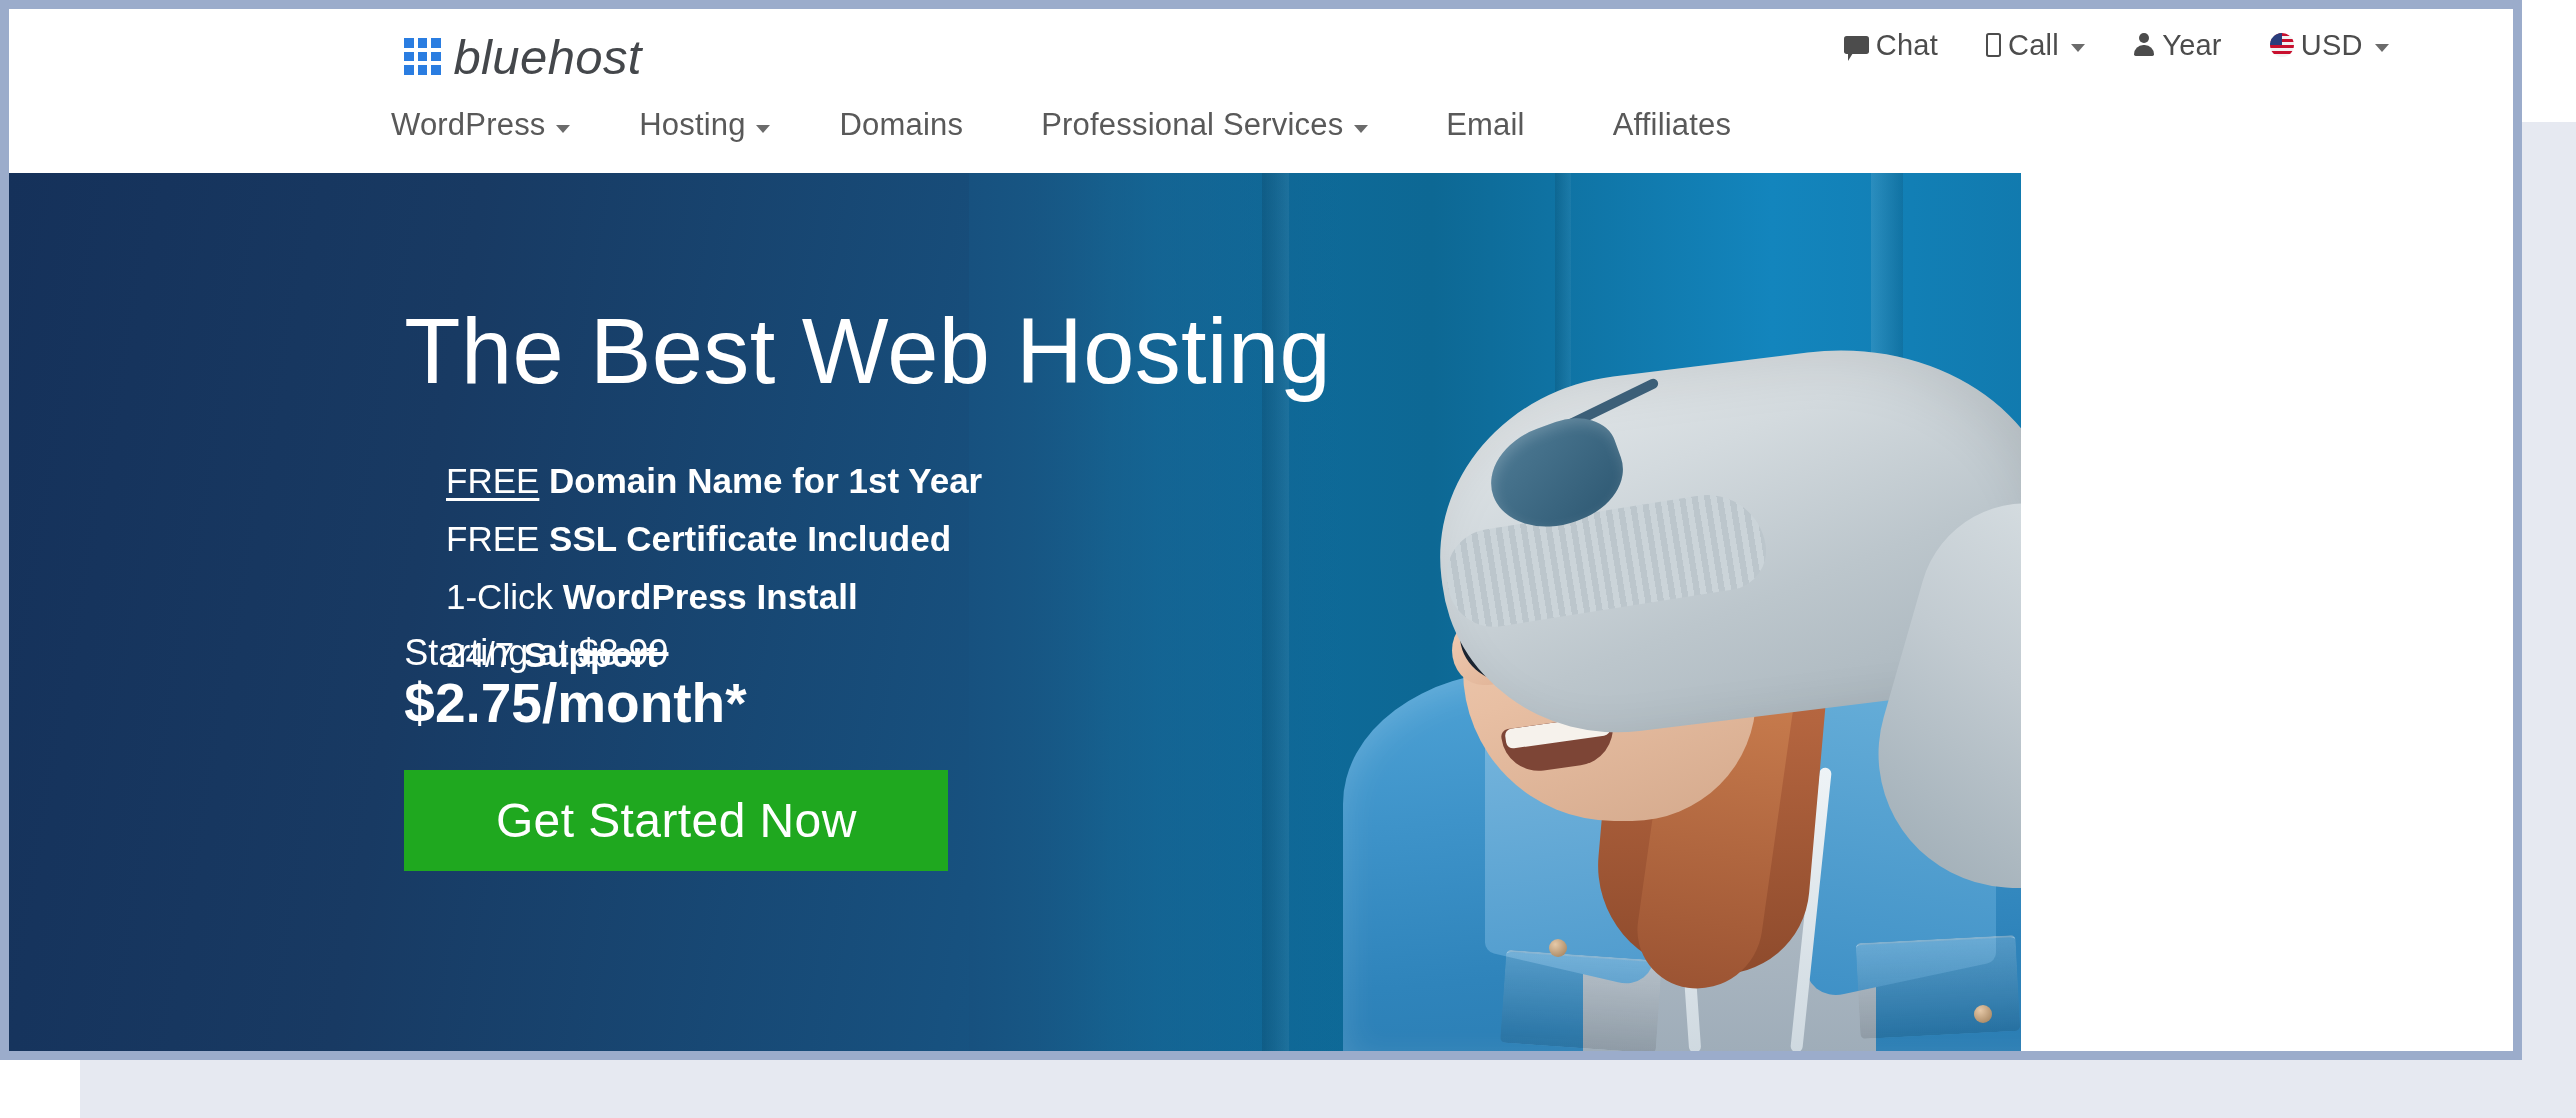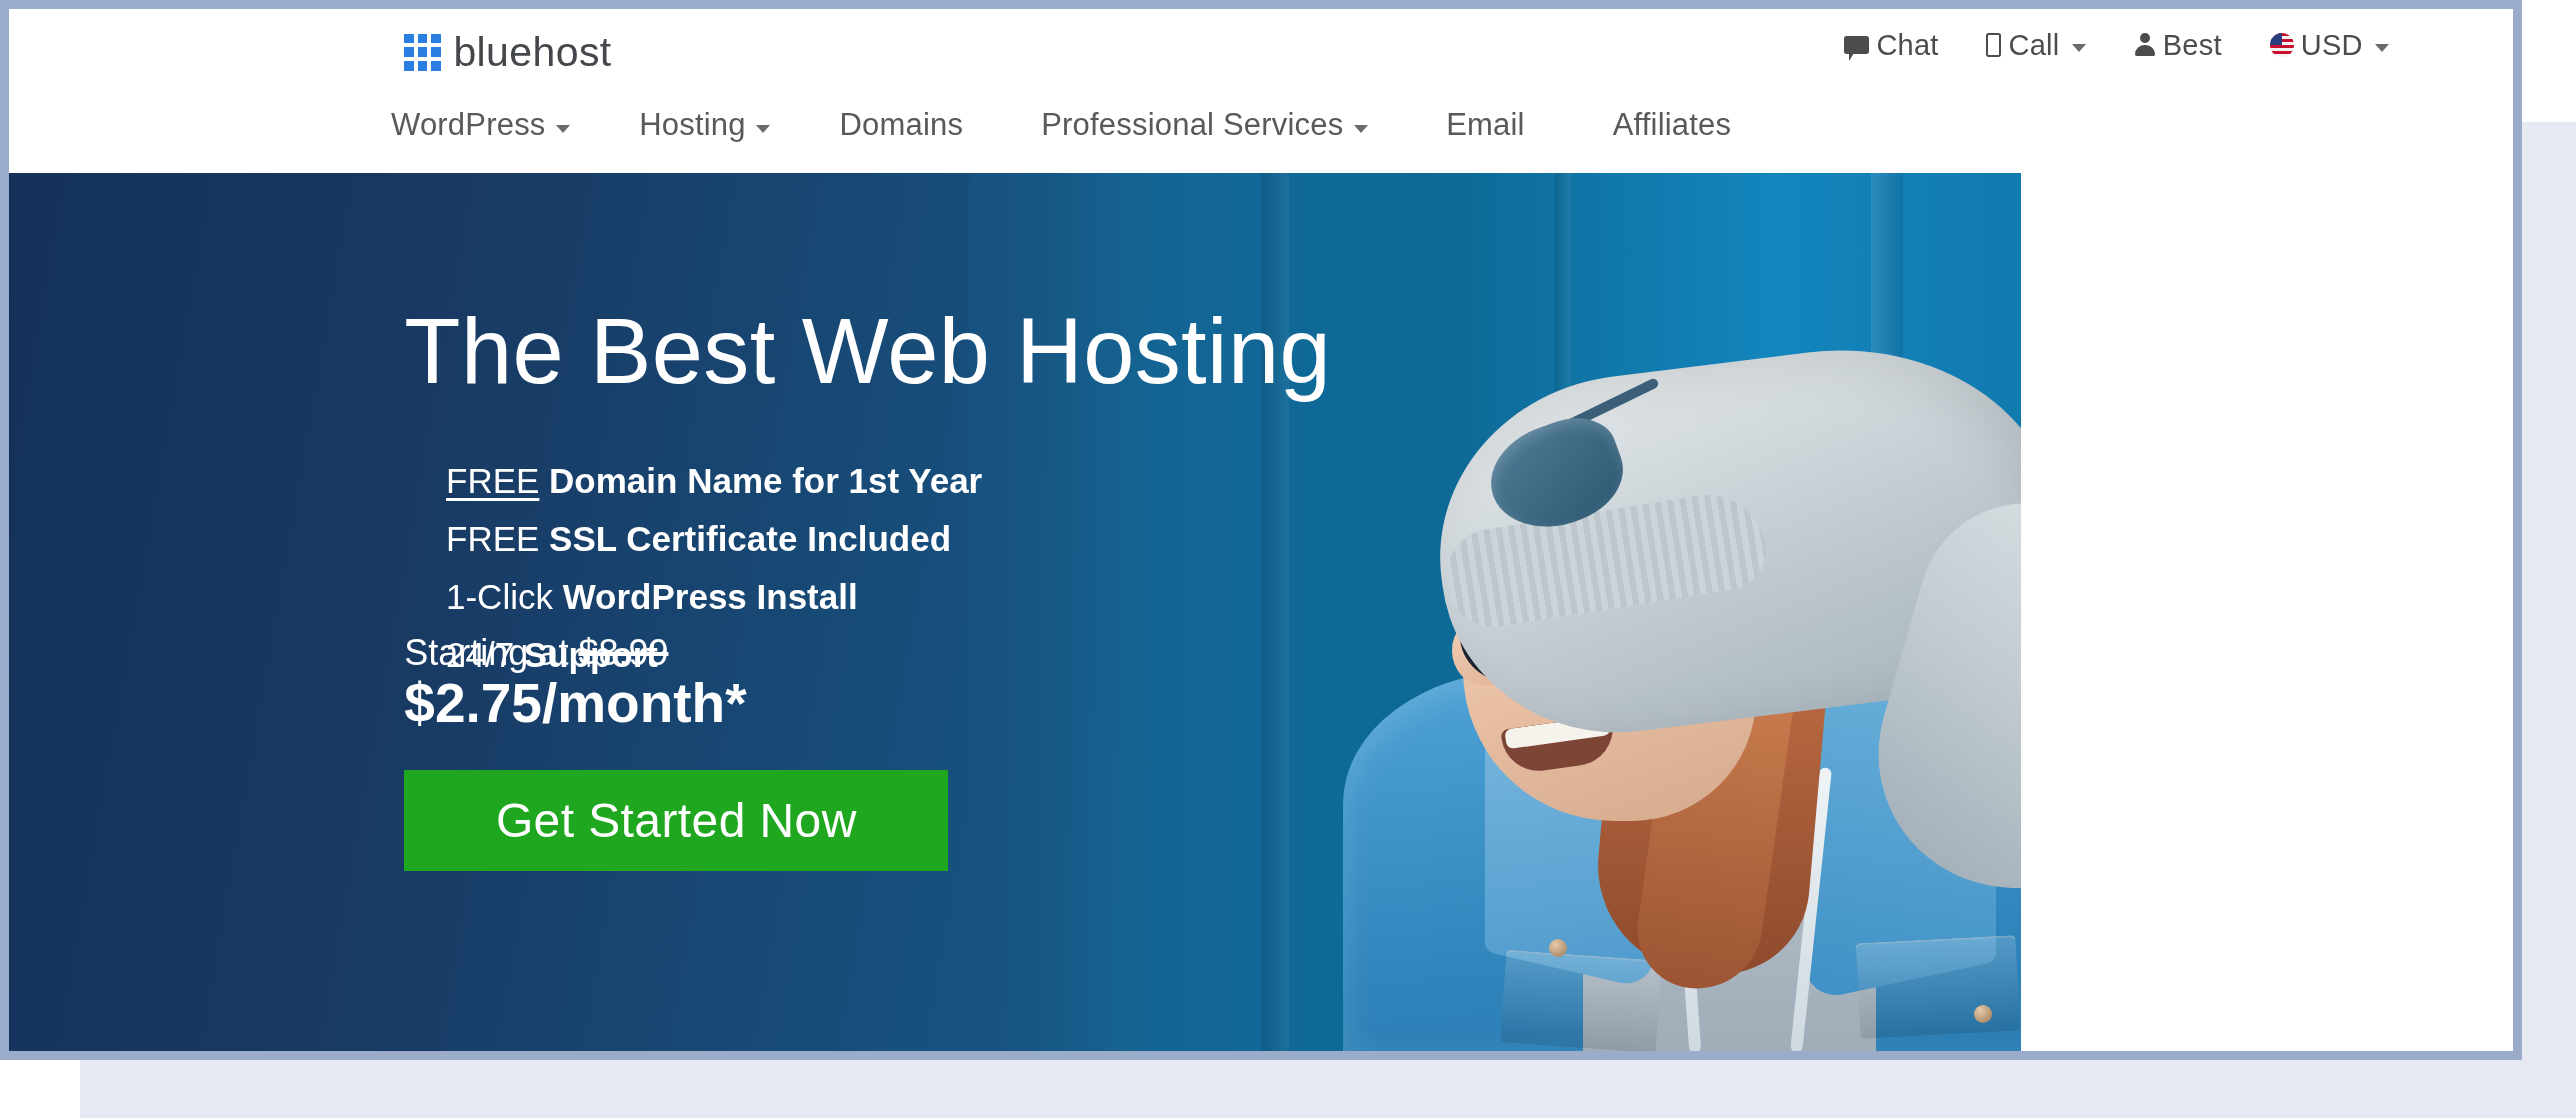--- a/index.html
+++ b/index.html
@@ -165,22 +165,22 @@
   }
   #logo-mark {
     width:37px;height:37px;
     display:grid;
     grid-template-columns:repeat(3,1fr);
     grid-template-rows:repeat(3,1fr);
     gap:3.6px;
   }
   #logo-mark i { background:#2A7DE1; display:block; }
   #logo-word {
-    font-size:41px; color:#44474b;
-    font-weight:400; letter-spacing:0.4px;
+    font-size:49px; color:#44474b;
+    font-weight:400; letter-spacing:0.4px;font-style:italic;
   }
 
   
   #hero {
     position:absolute;
     left:0; top:164px;
     width:2012px; height:878px;
     overflow:hidden;
     background:linear-gradient(100deg,
         #15315a 0%,
@@ -496,21 +496,21 @@
         </div>
 
         <div class="util-item">
           <span class="ic-phone"></span>
           <span>Call</span>
           <span class="caret"></span>
         </div>
 
         <div class="util-item">
           <span class="ic-person"></span>
-          <span>Best</span>
+          <span>Year</span>
         </div>
 
         <div class="util-item">
           <span class="ic-flag"></span>
           <span>USD</span>
           <span class="caret"></span>
         </div>
 
       </div>
 

